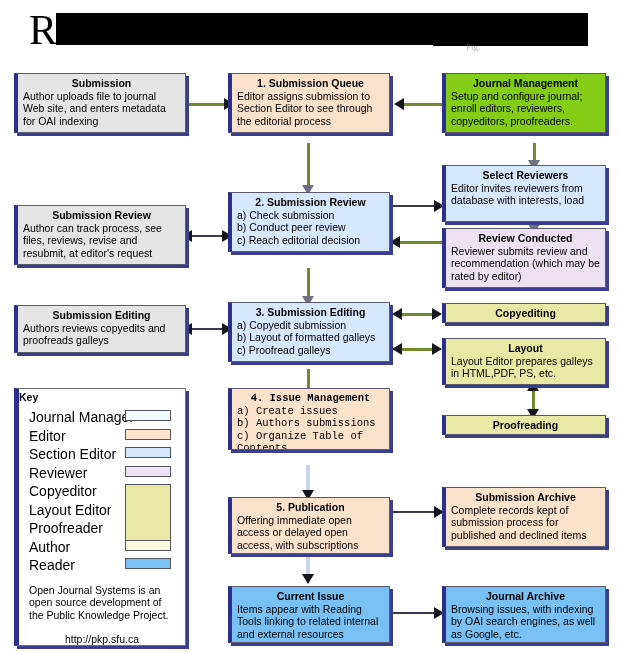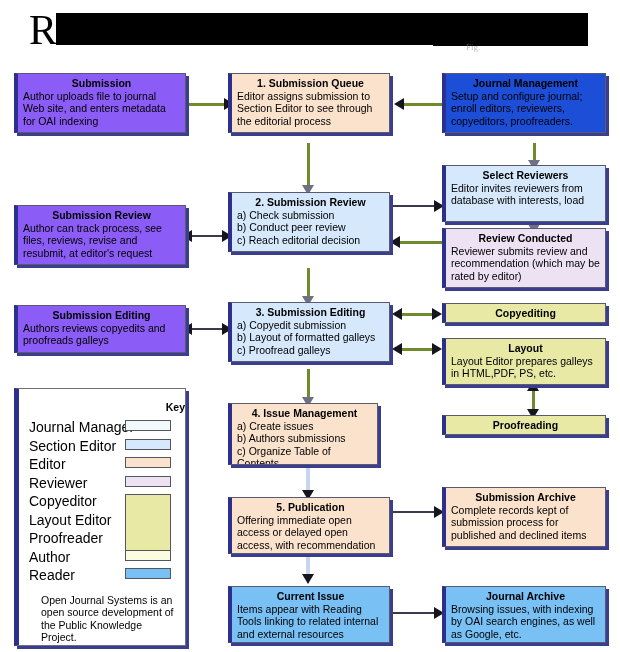--- a/index.html
+++ b/index.html
@@ -43,44 +43,44 @@
     overflow:hidden;
   }
   .node .nt{
     display:block;text-align:center;font-weight:bold;font-size:10.5px;
     line-height:13px;margin-bottom:0px;
   }
   .node .nb{display:block;text-align:left;}
   .node.leftbar{border-left:4px solid #2d2f8c;}
 
   
-  .c-author   {background:#8b5cf6;}
+  .c-author   {background:#e5e5e5;}
   .c-editor   {background:#fbe2cd;}
   .c-section  {background:#d6e8fb;}
   .c-reviewer {background:#ece2f4;}
-  .c-jm       {background:#1d4ed8;}
+  .c-jm       {background:#84cc16;}
   .c-prod     {background:#e7e9a5;}
   .c-reader   {background:#79c0f4;}
 
   
   #key{
     position:absolute;left:14px;top:388px;width:172px;height:258px;
     background:#fff;border:1px solid #6e6e80;border-left:5px solid #2d2f8c;
     box-shadow:3px 3px 0 0 #3b3d8f;box-sizing:border-box;
     font-size:10.5px;color:#000;
   }
-  #key .key-title{text-align:right;font-weight:bold;font-size:10.5px;margin:12px 0 5px 0;}
+  #key .key-title{text-align:left;font-weight:bold;font-size:10.5px;margin:2px 0 5px 0;}
   .key-row{position:relative;height:18.5px;padding-left:10px;}
   .key-row .kl{position:absolute;left:10px;top:1px;font-size:14px;}
   .key-sw{
     position:absolute;left:106px;top:2px;width:46px;height:11px;
     border:1px solid #55555f;box-sizing:border-box;
   }
   .key-sw.tall{height:63px;top:2px;}
-  .key-note{margin:9px 9px 0 22px;font-size:10.5px;line-height:12.6px;}
+  .key-note{margin:9px 9px 0 10px;font-size:10.5px;line-height:12.6px;}
   .key-url{margin-top:12px;text-align:center;font-size:10.5px;}
 
   
   .ln{position:absolute;}
   .ln.h{height:3px;}
   .ln.v{width:3px;}
   .g{background:#6f8b2b;}
   .k{background:#3a3a4d;}
   .b{background:#c9d4ee;}
   .ln.h.k{height:2px;}
@@ -219,30 +219,30 @@
 
 <div class="node c-prod leftbar" style="left:442px;top:338px;width:164px;height:47px;">
   <span class="nt">Layout</span>
   <span class="nb">Layout Editor prepares galleys in HTML,PDF, PS, etc.</span>
 </div>
 
 <div class="node c-prod leftbar" style="left:442px;top:415px;width:164px;height:20px;padding-top:3px;">
   <span class="nt">Proofreading</span>
 </div>
 
-<div class="node c-editor leftbar" style="left:228px;top:403px;width:150px;height:62px;">
+<div class="node c-editor leftbar" style="left:228px;top:388px;width:162px;height:62px;font-family:Liberation Mono, monospace;">
   <span class="nt">4. Issue Management</span>
   <span class="nb">a) Create issues</span>
   <span class="nb">b) Authors submissions</span>
   <span class="nb">c) Organize Table of Contents</span>
 </div>
 
 <div class="node c-editor leftbar" style="left:228px;top:497px;width:162px;height:57px;">
   <span class="nt">5. Publication</span>
-  <span class="nb">Offering immediate open access or delayed open access, with recommendation</span>
+  <span class="nb">Offering immediate open access or delayed open access, with subscriptions</span>
 </div>
 
 <div class="node c-editor leftbar" style="left:442px;top:487px;width:164px;height:60px;">
   <span class="nt">Submission Archive</span>
   <span class="nb">Complete records kept of submission process for published and declined items</span>
 </div>
 
 <div class="node c-reader leftbar" style="left:228px;top:586px;width:162px;height:57px;">
   <span class="nt">Current Issue</span>
   <span class="nb">Items appear with Reading Tools linking to related internal and external resources</span>
@@ -254,28 +254,28 @@
 </div>
 
 <div id="key">
   <div class="key-title">Key</div>
 
   <div class="key-row">
     <span class="kl">Journal Manager</span>
     <span class="key-sw" style="background:#f2fbfb;"></span>
   </div>
   <div class="key-row">
+    <span class="kl">Editor</span>
+    <span class="key-sw" style="background:#fbe2cd;"></span>
+  </div>
+  <div class="key-row">
     <span class="kl">Section Editor</span>
     <span class="key-sw" style="background:#d6e8fb;"></span>
   </div>
   <div class="key-row">
-    <span class="kl">Editor</span>
-    <span class="key-sw" style="background:#fbe2cd;"></span>
-  </div>
-  <div class="key-row">
     <span class="kl">Reviewer</span>
     <span class="key-sw" style="background:#ece2f4;"></span>
   </div>
   <div class="key-row">
     <span class="kl">Copyeditor</span>
     <span class="key-sw tall" style="background:#e7e9a5;"></span>
   </div>
   <div class="key-row">
     <span class="kl">Layout Editor</span>
   </div>

